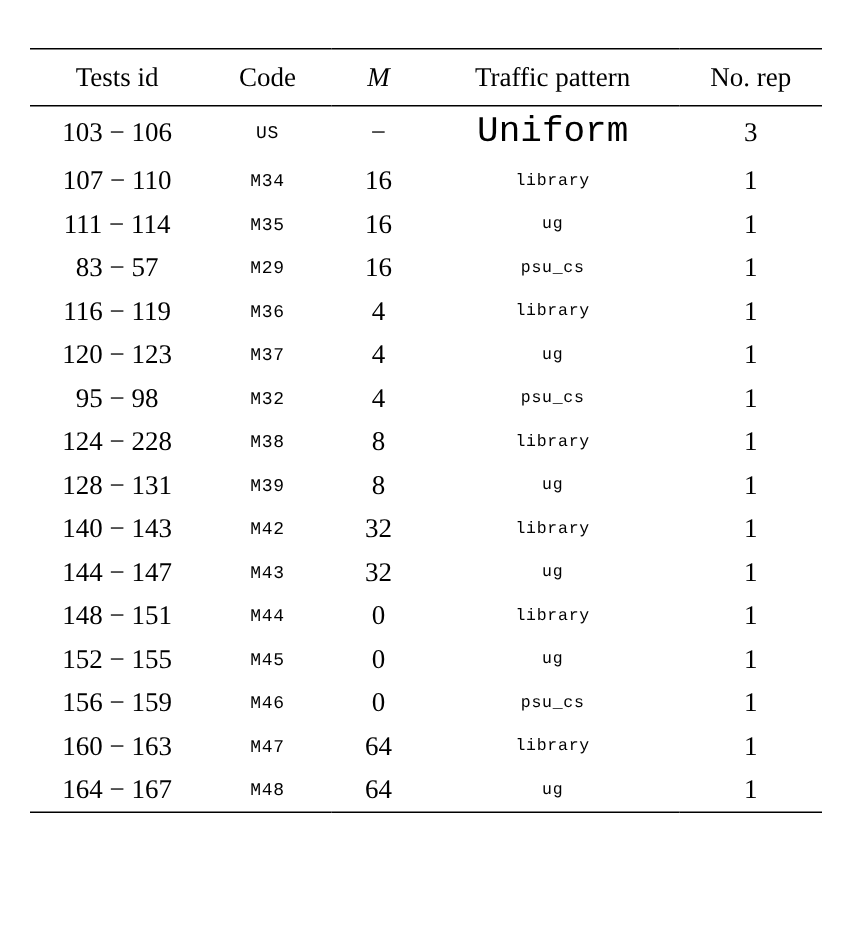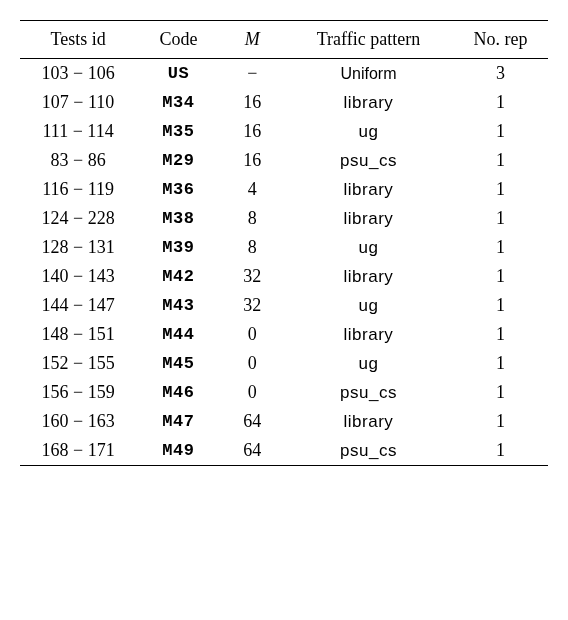--- a/index.html
+++ b/index.html
@@ -9,21 +9,21 @@
     }
     body {
       font-family: 'Times New Roman', Times, serif;
       background: #fff;
       padding: 20px;
       font-size: 18px;
       color: #000;
     }
     .table-container {
       width: 528px;
-      margin: 0 auto;
+      margin: 12px auto;
     }
     table {
       width: 100%;
       border-collapse: collapse;
     }
     thead tr {
       border-top: 1.5px solid #000;
       border-bottom: 1px solid #000;
     }
     tbody tr:last-child {
@@ -36,32 +36,31 @@
     }
     th {
       padding-top: 8px;
       padding-bottom: 8px;
     }
     .tests-id {
       font-family: 'Times New Roman', Times, serif;
     }
     .code-cell {
       font-family: 'Courier New', Courier, monospace;
-      font-size: 17px;
+      font-size: 12px;
       letter-spacing: 0.5px;
-      font-weight: bold;
     }
     .pattern-cell {
-      font-family: Liberation Sans, sans-serif;
-      font-size: 17px;
+      font-family: Liberation Mono, monospace;
+      font-size: 11px;
       letter-spacing: 0.5px;
     }
     .pattern-cell.uniform {
-      font-family: Liberation Sans, sans-serif;
-      font-size: 16px;
+      font-family: Liberation Mono, monospace;
+      font-size: 24px;
       letter-spacing: normal;
     }
     .italic {
       font-style: italic;
     }
     .col-tests { width: 22%; }
     .col-code { width: 16%; text-align: center; }
     .col-m { width: 12%; }
     .col-pattern { width: 32%; }
     .col-rep { width: 18%; }
@@ -96,31 +95,45 @@
           <td>1</td>
         </tr>
         <tr>
           <td class="tests-id">111 − 114</td>
           <td class="code-cell">M35</td>
           <td>16</td>
           <td class="pattern-cell">ug</td>
           <td>1</td>
         </tr>
         <tr>
-          <td class="tests-id">83 − 86</td>
+          <td class="tests-id">83 − 57</td>
           <td class="code-cell">M29</td>
           <td>16</td>
           <td class="pattern-cell">psu_cs</td>
           <td>1</td>
         </tr>
         <tr>
           <td class="tests-id">116 − 119</td>
           <td class="code-cell">M36</td>
           <td>4</td>
           <td class="pattern-cell">library</td>
+          <td>1</td>
+        </tr>
+        <tr>
+          <td class="tests-id">120 − 123</td>
+          <td class="code-cell">M37</td>
+          <td>4</td>
+          <td class="pattern-cell">ug</td>
+          <td>1</td>
+        </tr>
+        <tr>
+          <td class="tests-id">95 − 98</td>
+          <td class="code-cell">M32</td>
+          <td>4</td>
+          <td class="pattern-cell">psu_cs</td>
           <td>1</td>
         </tr>
         <tr>
           <td class="tests-id">124 − 228</td>
           <td class="code-cell">M38</td>
           <td>8</td>
           <td class="pattern-cell">library</td>
           <td>1</td>
         </tr>
         <tr>
@@ -166,21 +179,21 @@
           <td>1</td>
         </tr>
         <tr>
           <td class="tests-id">160 − 163</td>
           <td class="code-cell">M47</td>
           <td>64</td>
           <td class="pattern-cell">library</td>
           <td>1</td>
         </tr>
         <tr>
-          <td class="tests-id">168 − 171</td>
-          <td class="code-cell">M49</td>
+          <td class="tests-id">164 − 167</td>
+          <td class="code-cell">M48</td>
           <td>64</td>
-          <td class="pattern-cell">psu_cs</td>
+          <td class="pattern-cell">ug</td>
           <td>1</td>
         </tr>
       </tbody>
   </table>
 </div>
 
 </body></html>

